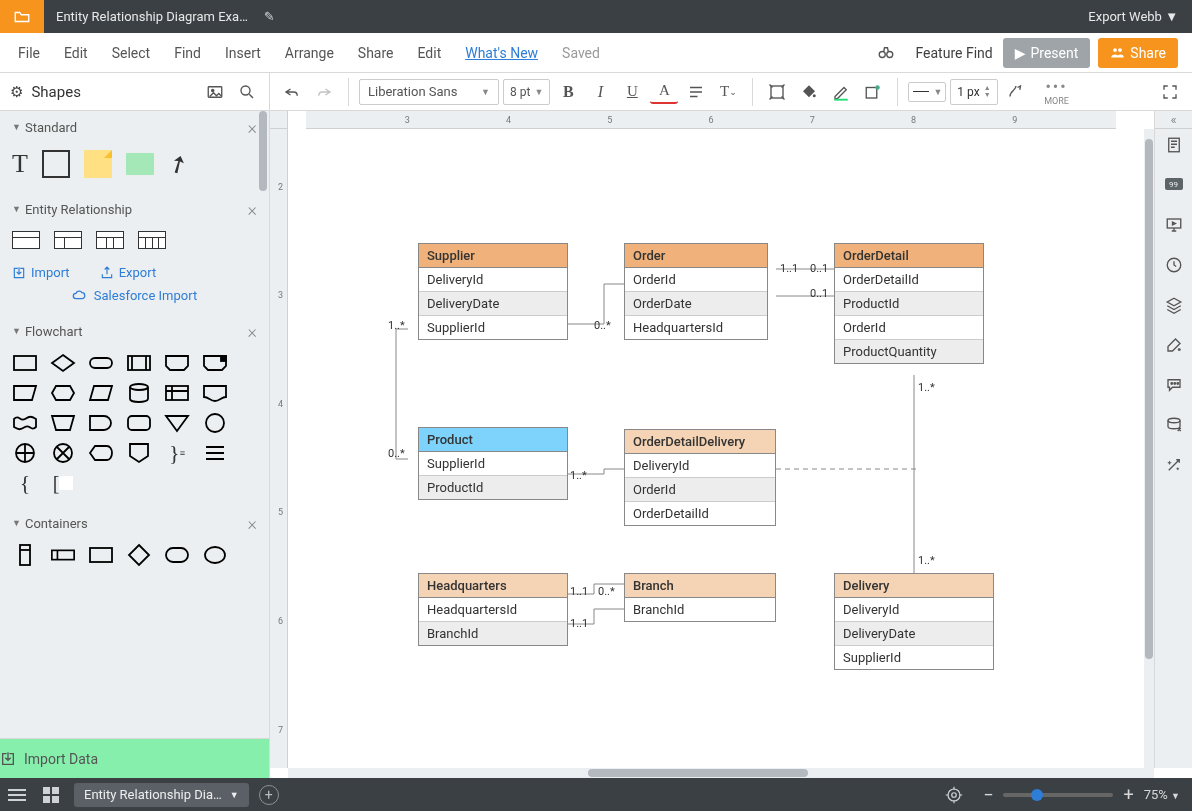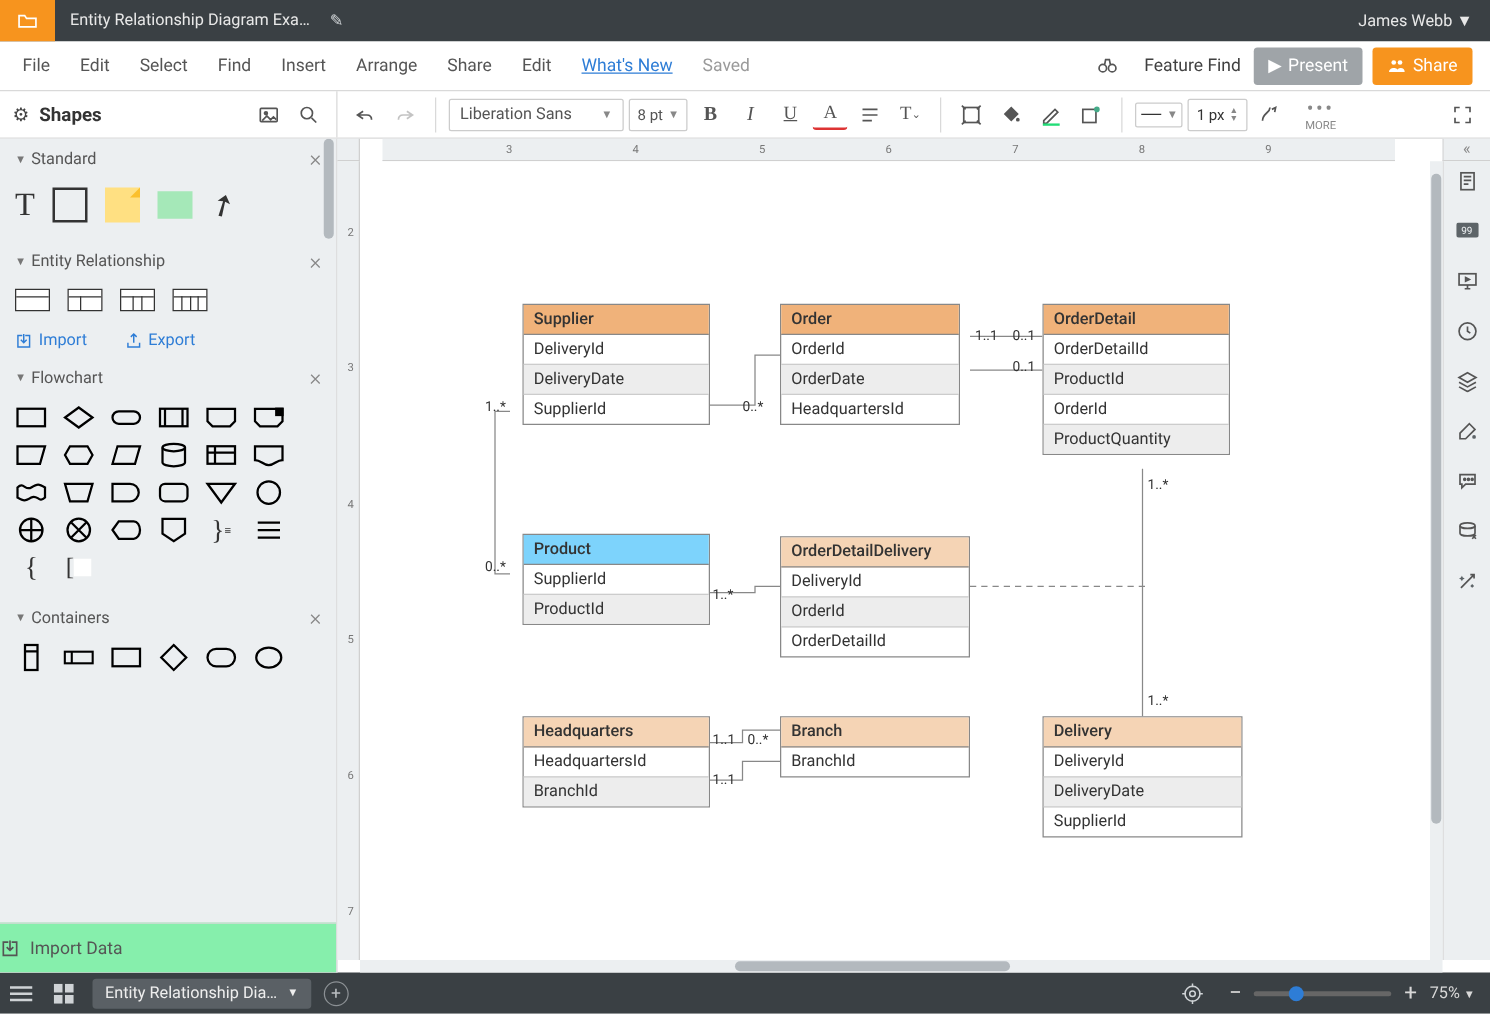--- a/index.html
+++ b/index.html
@@ -16,21 +16,21 @@
 .menu-item.grey{color:#9a9a9a}
 .menubar .sp{flex:1}
 .featurefind{display:flex;align-items:center;gap:20px;color:#404040;font-size:14px;margin-right:10px;cursor:pointer}
 .btn{height:30px;border-radius:3px;display:inline-flex;align-items:center;padding:0 12px;font-size:14px;cursor:pointer;gap:5px}
 .btn-grey{background:#9fa4a8;color:#fff;margin-right:8px}
 .btn-orange{background:#f7941e;color:#fff;margin-right:8px}
 
 .toolbar-row{height:38px;border-bottom:1px solid #d9d9d9;display:flex;align-items:stretch}
 .shapes-hdr{width:270px;border-right:1px solid #d9d9d9;display:flex;align-items:center;padding:0 10px;gap:8px}
 .shapes-hdr .gear{font-size:15px;color:#444}
-.shapes-hdr .lbl{font-weight:700;color:#333;font-size:15px;flex:2}
+.shapes-hdr .lbl{font-weight:400;color:#333;font-size:15px;flex:2}
 .toolbar-ico{width:24px;height:24px;display:flex;align-items:center;justify-content:center;color:#555;cursor:pointer}
 .tb-main{flex:1;display:flex;align-items:center;gap:4px;padding:0 8px}
 .tb-sep{width:1px;height:28px;background:#d9d9d9;margin:0 6px}
 .tb-btn{min-width:28px;height:28px;display:flex;align-items:center;justify-content:center;color:#555;border-radius:3px;cursor:pointer}
 .font-sel{height:26px;border:1px solid #ccc;border-radius:2px;padding:0 8px;display:flex;align-items:center;gap:8px;min-width:140px;font-size:13px;color:#555;cursor:pointer}
 .size-sel{height:26px;border:1px solid #ccc;border-radius:2px;padding:0 6px;display:flex;align-items:center;gap:4px;font-size:12px;color:#555;cursor:pointer}
 .px-sel{height:26px;border:1px solid #ccc;border-radius:2px;padding:0 6px;display:flex;align-items:center;gap:4px;font-size:12px;cursor:pointer}
 .more{display:flex;flex-direction:column;align-items:center;font-size:9px;color:#888;margin-left:6px;cursor:pointer;width:34px}
 .expand{margin-left:auto;color:#555;cursor:pointer}
 .line-icon{width:38px;height:20px;border:1px solid #ccc;border-radius:2px;display:flex;align-items:center}
@@ -98,21 +98,21 @@
 
 <div class="titlebar">
   <div class="folder">
     <svg class="svg-ico" viewBox="0 0 24 24" style="stroke:#fff">
         <path d="M3 6h6l2 3h10v9H3z"></path>
       </svg>
   </div>
   <div class="doc-title">Entity Relationship Diagram Exa…</div>
   <div class="pencil" style="color:#cfd3d6">✎</div>
   <div class="sp"></div>
-  <div class="user"><span>James Webb</span> ▼</div>
+  <div class="user"><span>Export Webb</span> ▼</div>
 </div>
 
 <div class="menubar">
   <div class="menu-item">File</div>
   <div class="menu-item">Edit</div>
   <div class="menu-item">Select</div>
   <div class="menu-item">Find</div>
   <div class="menu-item">Insert</div>
   <div class="menu-item">Arrange</div>
   <div class="menu-item">Share</div>
@@ -292,20 +292,26 @@
           </svg>
           <span>Import</span>
         </div>
       <div class="lnk">
           <svg width="14" height="14" viewBox="0 0 24 24" stroke="#2e7dd6" fill="none" stroke-width="2">
             <path d="M4 14v6h16v-6M12 2v12m-4-8l4-4 4 4"></path>
           </svg>
           <span>Export</span>
         </div>
     </div>
+    <div class="sf-import">
+        <svg width="16" height="12" viewBox="0 0 24 16" fill="none" stroke="#2e7dd6" stroke-width="2">
+          <path d="M6 12a4 4 0 010-8 5 5 0 019-1 4 4 0 014 4 4 4 0 01-4 5H6z"></path>
+        </svg>
+        <span>Salesforce Import</span>
+      </div>
 
     <div class="panel-hdr">
         <span class="t">▼</span>
         <span>Flowchart</span>
         <span class="x">×</span>
       </div>
     <div class="panel-body" style="gap:10px 12px">
       <div class="fc">
           <svg width="26" height="20" viewBox="0 0 26 20" fill="none" stroke="#000" stroke-width="1.8">
             <rect x="2" y="3" width="22" height="14"></rect>

